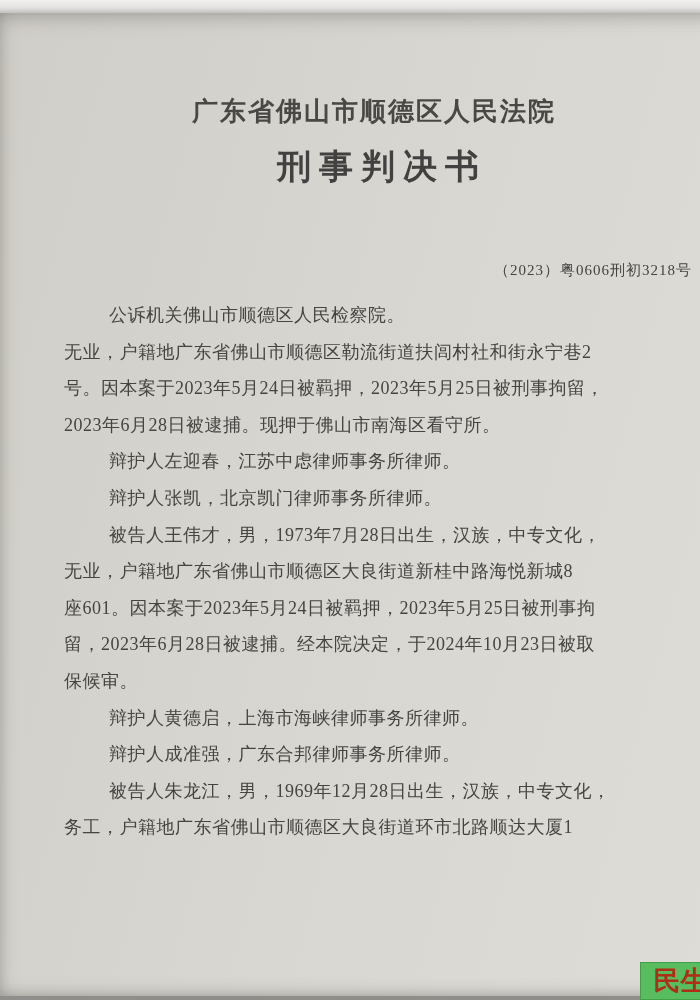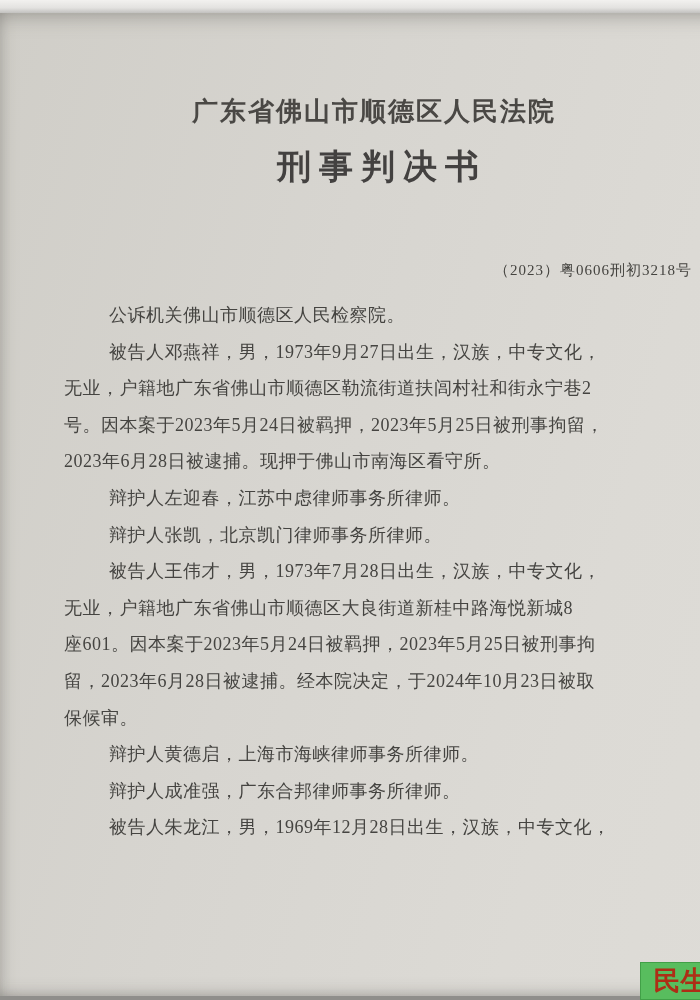--- a/index.html
+++ b/index.html
@@ -66,31 +66,31 @@
   <div class="paper"></div>
 
   <h1 class="court-name">广东省佛山市顺德区人民法院</h1>
 
   <h2 class="doc-type">刑事判决书</h2>
 
   <div class="case-number">（2023）粤0606刑初3218号</div>
 
   <div class="body-lines">
       <div class="body-line indent">公诉机关佛山市顺德区人民检察院。</div>
-      <div class="body-line indent">被告人邓燕祥，男，1973年9月27日出生，汉族，中专文化，</div>
       <div class="body-line">无业，户籍地广东省佛山市顺德区勒流街道扶闾村社和街永宁巷2</div>
       <div class="body-line">号。因本案于2023年5月24日被羁押，2023年5月25日被刑事拘留，</div>
       <div class="body-line">2023年6月28日被逮捕。现押于佛山市南海区看守所。</div>
       <div class="body-line indent">辩护人左迎春，江苏中虑律师事务所律师。</div>
       <div class="body-line indent">辩护人张凯，北京凯门律师事务所律师。</div>
       <div class="body-line indent">被告人王伟才，男，1973年7月28日出生，汉族，中专文化，</div>
       <div class="body-line">无业，户籍地广东省佛山市顺德区大良街道新桂中路海悦新城8</div>
       <div class="body-line">座601。因本案于2023年5月24日被羁押，2023年5月25日被刑事拘</div>
       <div class="body-line">留，2023年6月28日被逮捕。经本院决定，于2024年10月23日被取</div>
       <div class="body-line">保候审。</div>
       <div class="body-line indent">辩护人黄德启，上海市海峡律师事务所律师。</div>
       <div class="body-line indent">辩护人成准强，广东合邦律师事务所律师。</div>
       <div class="body-line indent">被告人朱龙江，男，1969年12月28日出生，汉族，中专文化，</div>
+      <div class="body-line">务工，户籍地广东省佛山市顺德区大良街道环市北路顺达大厦1</div>
     </div>
 
 
   <div class="watermark">民生观察</div>
 </div>
 
 </body></html>

